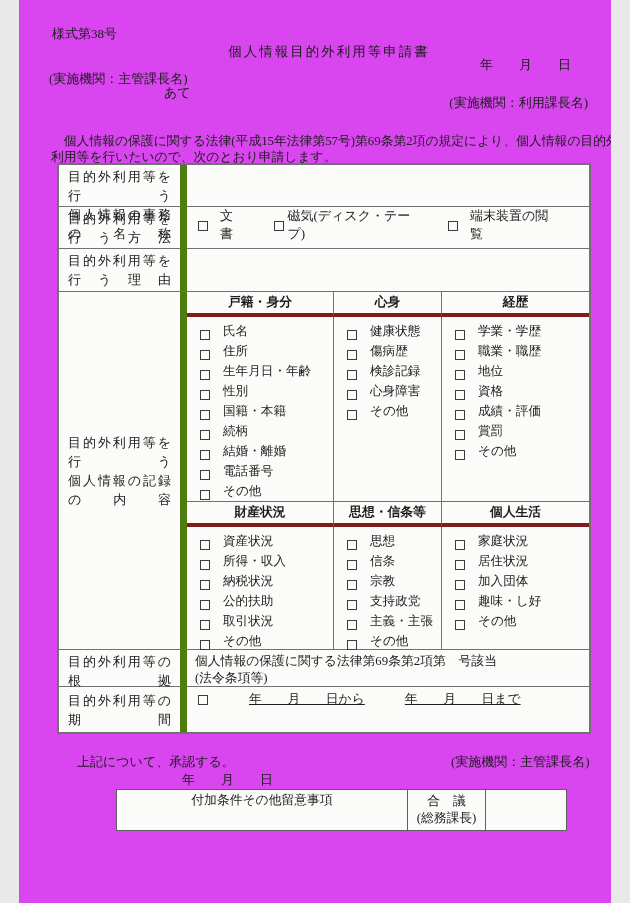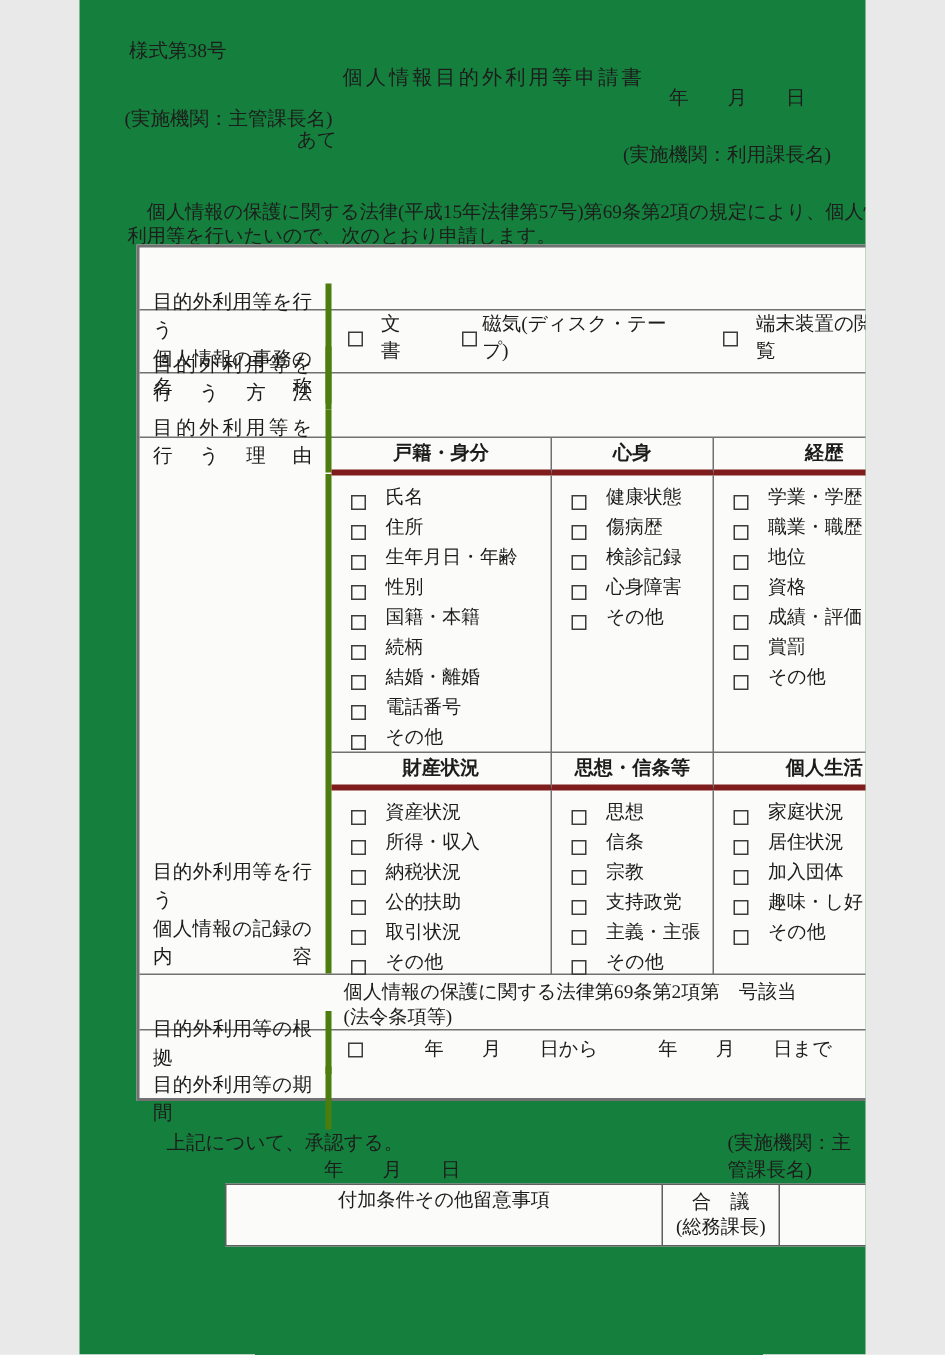--- a/index.html
+++ b/index.html
@@ -1,41 +1,41 @@
 <!DOCTYPE html>
 <html><head>
 <meta charset="utf-8">
 <style>
   * { margin:0; padding:0; box-sizing:border-box; }
   html,body { background:#e9e9e9; }
   .page {
-    position:relative; width:524px; height:903px; margin:0 auto;
-    background:#15803d; color:#1c1c1c;
+    position:relative; width:592px; height:903px; margin:0 auto;
+    background:#d946ef; color:#1c1c1c;
     font-family:"Liberation Serif","DejaVu Serif",serif;
     font-size:13px; overflow:hidden;
   }
   .abs { position:absolute; }
   #form-number { left:33px; top:25px; }
   #form-title { left:0; right:0; top:43px; text-align:center; font-size:13.5px; letter-spacing:2px;padding-left:28px; }
   #hdr-date { right:40px; top:56px; }
   #addressee { left:30px; top:70px; }
   #addressee-suffix { left:145px; top:84px; }
   #applicant { right:23px; top:94px; }
   #intro { left:32px; top:134px; width:580px; line-height:15.5px; font-size:12.8px; text-indent:1em; }
 
   
   .main-table {
     position:absolute; left:38px; top:163px; width:534px;
     border:2px solid #717171; background:#fbfbf9;
   }
   .trow { display:grid; grid-template-columns:128px 1fr; border-bottom:1px solid #717171; }
   .trow:last-child { border-bottom:none; }
   .tlabel {
-    border-right:4px solid #4d7c0f; padding:2px 9px;
-    display:flex; flex-direction:column; justify-content:flex-end;margin-top:24px;
+    border-right:7px solid #4d7c0f; padding:2px 9px;
+    display:flex; flex-direction:column; justify-content:center;
   }
   .jline { text-align:justify; text-align-last:justify; line-height:19px; width:100%; }
   .tvalue { position:relative; }
   .h42 { height:42px; } .h43 { height:43px; } .h37 { height:37px; } .h45 { height:45px; }
 
   .cb {
     display:inline-block; width:10px; height:10px; flex:0 0 10px;
     border:1px solid #3c3c3c; background:transparent; margin-top:1px;
   }
 
@@ -60,21 +60,21 @@
   .rc-body1 .rc-col { border-bottom:1px solid #717171; }
   .rc-body2 { height:122px; }
   .rc-item { display:flex; align-items:flex-end; height:20px; font-size:12.6px; }
   .rc-item .cb-label { margin-left:13px; white-space:nowrap; }
 
   
   .basis-val { padding:3px 8px; line-height:16.5px; font-size:12.8px; }
 
   
   .period-val { padding:3px 0 0 11px; font-size:12.8px; }
-  .period-line { display:flex; align-items:center; height:18px; }
+  .period-line { display:flex; align-items:center; height:18px;text-decoration:underline; }
   .period-line .seg-from { margin-left:41px; }
   .period-line .seg-to { margin-left:40px; }
   .period-line .cb-label { margin-left:12px; }
 
   
   #approval-statement { left:58px; top:753px; }
   #approver { left:432px; top:753px; }
   #approval-date { left:163px; top:771px; }
   .bottom-table {
     position:absolute; left:97px; top:789px; width:451px; height:42px;

